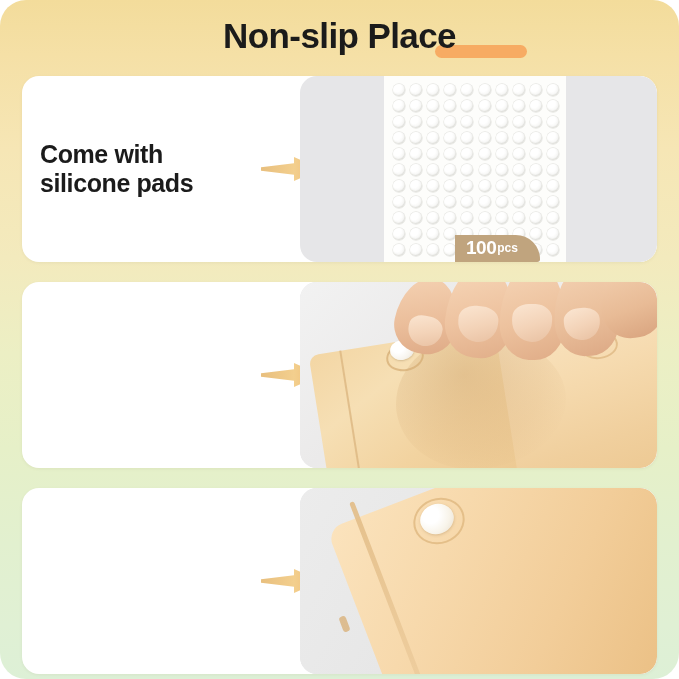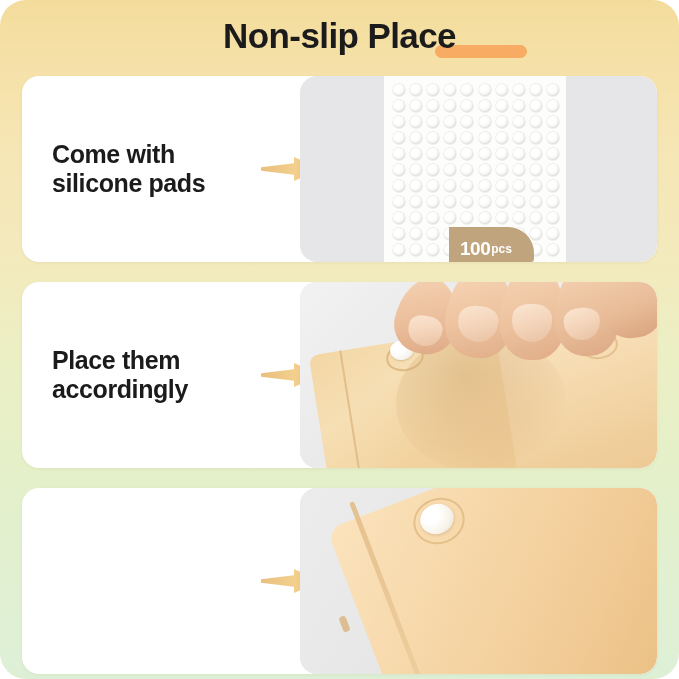--- a/index.html
+++ b/index.html
@@ -85,21 +85,21 @@
     margin-bottom: 20px;
     background: #ffffff;
     border-radius: 17px;
     overflow: hidden;
     box-shadow: 0 1px 3px rgba(140,130,90,0.10);
   }
   .card:last-child { margin-bottom: 0; }
 
   .card-text-zone {
     position: absolute;
-    left: 12px;
+    left: 0;
     top: 0;
     width: 283px;
     height: 186px;
     display: flex;
     align-items: center;
     padding-left: 18px;
     box-sizing: border-box;
   }
   .card-caption {
     font-size: 25px;
@@ -156,26 +156,26 @@
     justify-self: center;
     align-self: center;
     width: 12px;
     height: 12px;
     border-radius: 50%;
     background: radial-gradient(circle at 34% 30%, #ffffff 35%, #f6f6f4 66%, #ebebe8 100%);
     box-shadow: 0 0 0 0.7px #e7e7e3, inset -0.6px -0.9px 1px rgba(205,205,200,0.55);
   }
   .badge {
     position: absolute;
-    left: 65px;
+    left: 71px;
     bottom: 0;
     height: 27px;
-    padding: 8px 22px 0 11px;
+    padding: 0 22px 0 11px;
     display: flex;
-    align-items: center;
+    align-items: flex-start;
     background: #c0a47e;
     border-top-right-radius: 26px;
     border-bottom-right-radius: 3px;
     color: #ffffff;
   }
   .badge-num {
     font-size: 19px;
     font-weight: bold;
     letter-spacing: -0.5px;
     line-height: 26px;
@@ -471,24 +471,20 @@
           </div>
           <div class="badge">
             <span class="badge-num">100</span>
             <span class="badge-unit">pcs</span>
           </div>
         </div>
       </div>
     </div>
 
     <div class="card">
-      <div class="card-text-zone">
-        <div class="card-caption">Place them
-accordingly</div>
-      </div>
 
       <svg class="arrow" viewBox="0 0 60 26">
         <defs>
           <linearGradient id="agrad2" x1="0" y1="0" x2="1" y2="0">
             <stop offset="0%" stop-color="#e8bf7e"></stop>
             <stop offset="55%" stop-color="#f3cf8e"></stop>
             <stop offset="100%" stop-color="#eeb96d"></stop>
           </linearGradient>
         </defs>
         <path d="M0 11.2 L33 7.2 L33 1 L60 13 L33 25 L33 18.8 L0 14.8 Z" fill="url(#agrad2)"></path>

